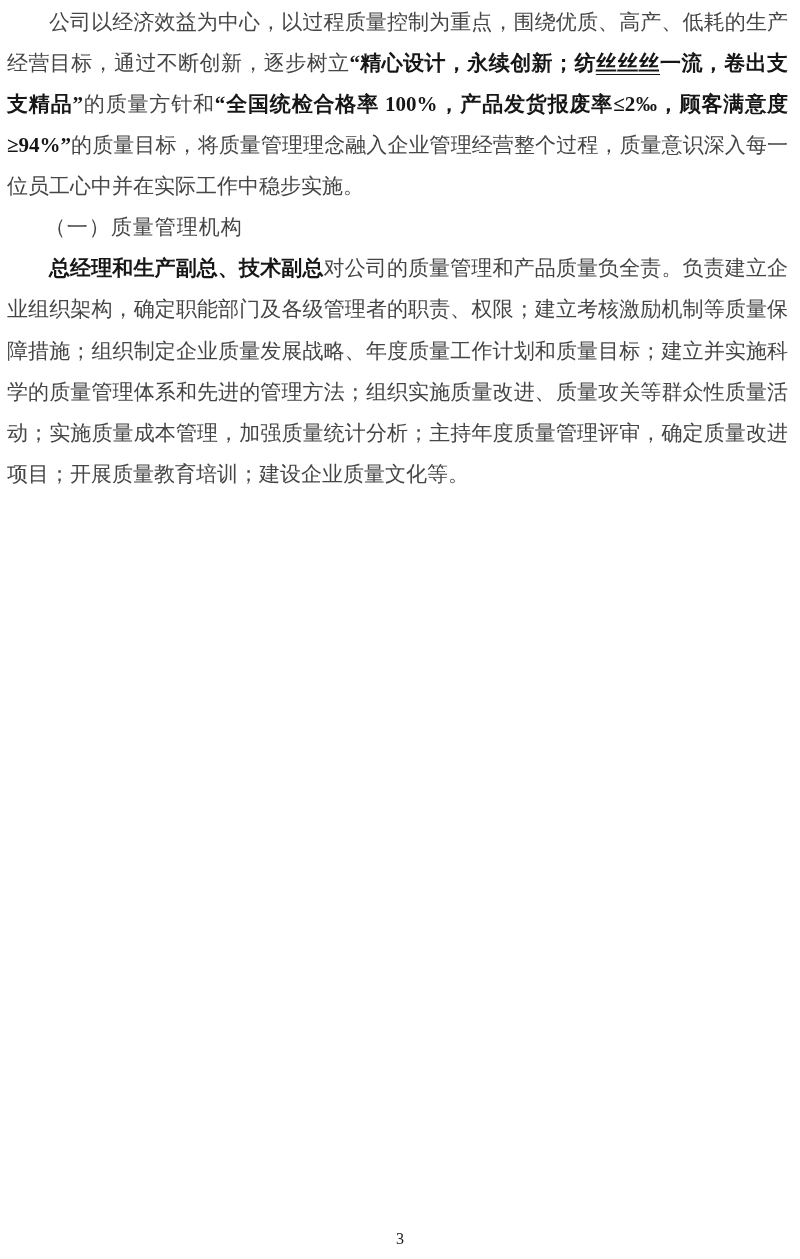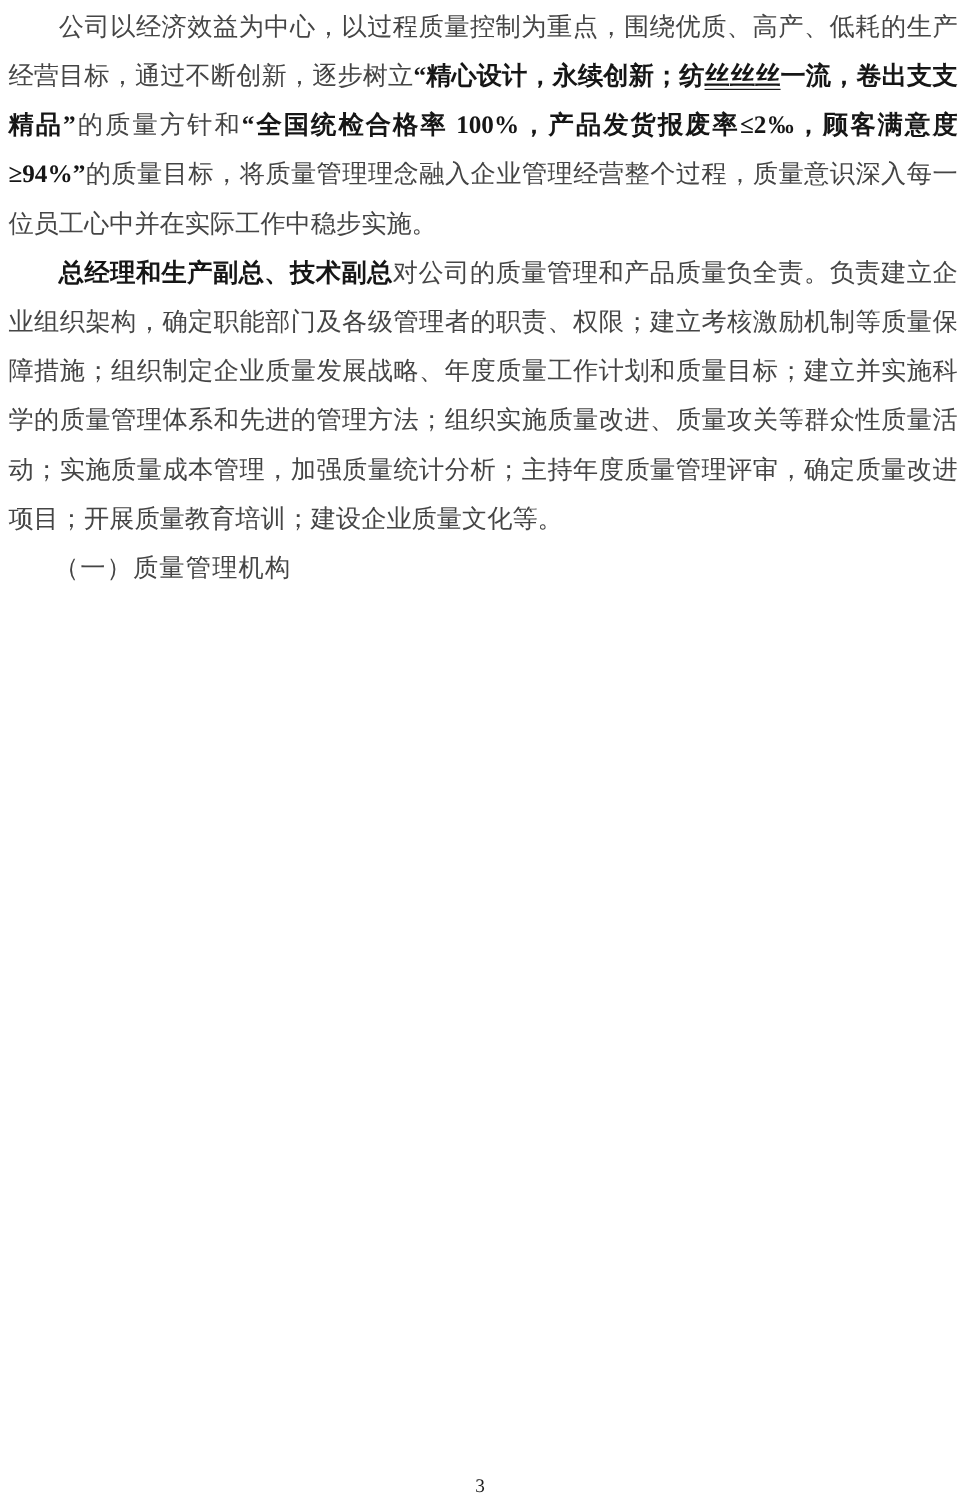--- a/index.html
+++ b/index.html
@@ -11,21 +11,21 @@
   html,body{margin:0;padding:0;}
   body{
     width:800px;height:1259px;
     background:var(--page-bg);
     overflow:hidden;
     position:relative;
   }
   .page{
     box-sizing:border-box;
     width:800px;
-    padding:2px 2px 0 7px;
+    padding:2px 12px 0 7px;
     font-family:"Liberation Serif", serif;
     font-size:21px;
     line-height:41px;
     color:var(--body-text);
     text-align:justify;
   }
   .para{
     margin:0;
     text-indent:2em;
   }
@@ -66,21 +66,21 @@
 </style>
 </head>
 <body>
 
 <div class="page">
 
   <p class="para"><span>公司以经济效益为中心，以过程质量控制为重点，围绕优质、高产、低耗的生产经营目标，通过不断创新，逐步树立</span><span class="b">“精心设计，永续创新；纺</span><span class="b u">丝丝丝</span><span class="b">一流，卷出支支精品”</span><span>的质量方针和</span><span class="b">“全国统检合格率 100%，产品发货报废率≤2‰，顾客满意度≥94%”</span><span>的质量目标，将质量管理理念融入企业管理经营整个过程，质量意识深入每一位员工心中并在实际工作中稳步实施。</span></p>
 
 
 
+  <p class="para subheading">（一）质量管理机构</p>
+
   <p class="para"><span class="b">总经理和生产副总、技术副总</span><span>对公司的质量管理和产品质量负全责。负责建立企业组织架构，确定职能部门及各级管理者的职责、权限；建立考核激励机制等质量保障措施；组织制定企业质量发展战略、年度质量</span><span class="alt-font">工作计划</span><span>和质量目标；建立并实施科学的质量管理体系和先进的管理方法；组织实施质量改进、质量攻关等群众性质量活动；实施质量成本管理，加强质量统计分析；主持年度质量管理评审，确定质量改进项目；开展质量教育培训；建设企业质量文化等。</span></p>
-
-  <p class="para subheading">（一）质量管理机构</p>
 
 
 
 </div>
 
 <div class="page-number">3</div>
 
 </body></html>

